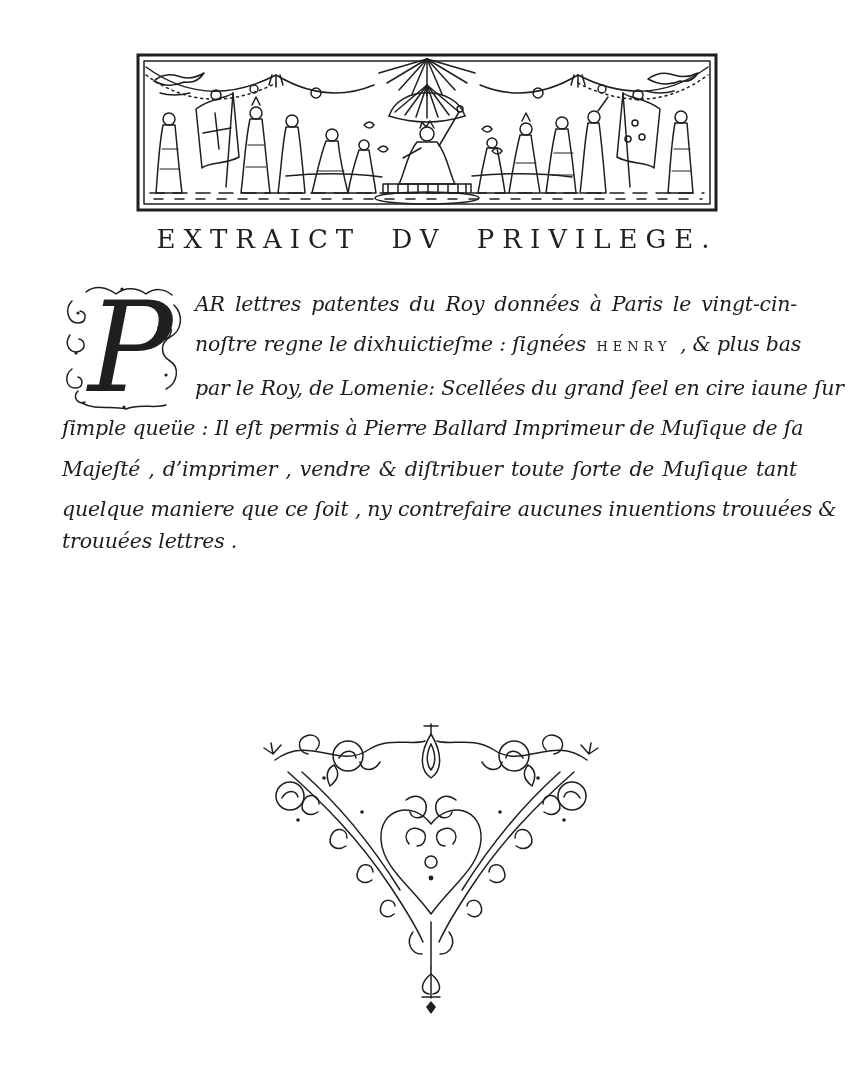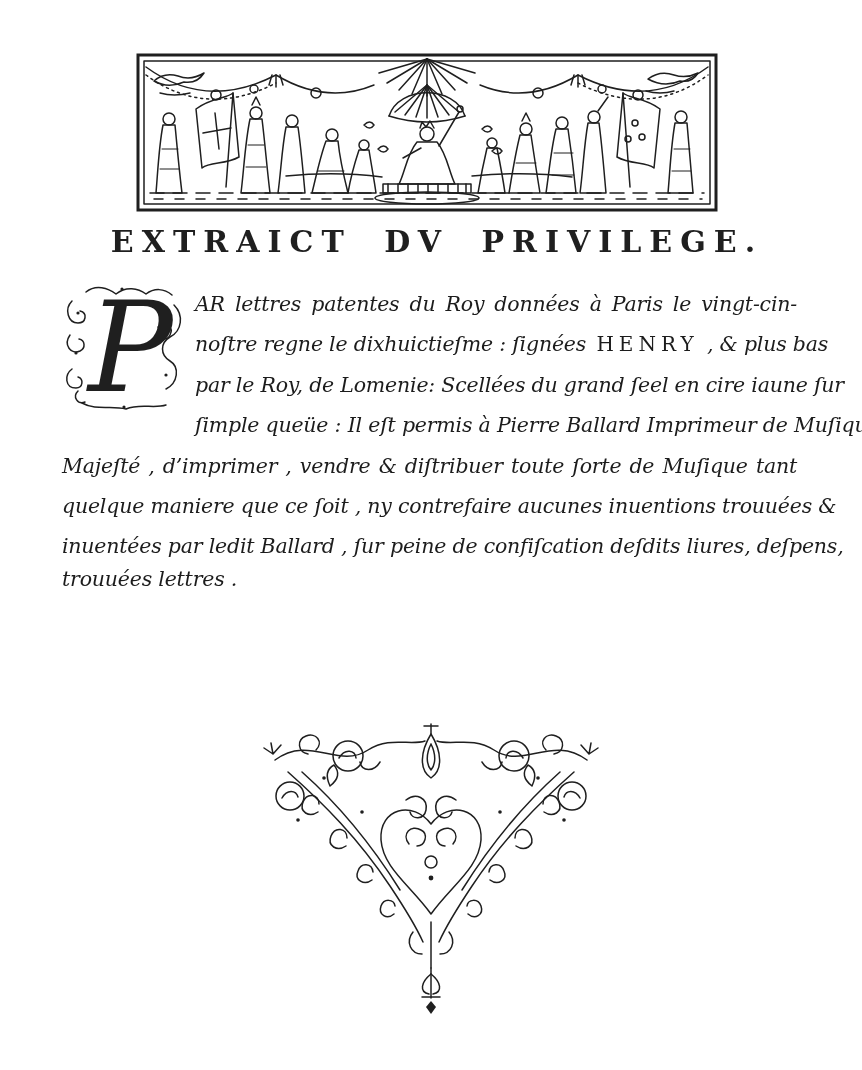--- a/index.html
+++ b/index.html
@@ -10,35 +10,35 @@
   }
   
   .engraving{position:absolute;left:136px;top:53px;width:582px;height:159px;}
   .engraving svg{display:block;width:100%;height:100%;}
   .ink{stroke:#1f1f1f;fill:none;stroke-width:1.5;stroke-linecap:round;stroke-linejoin:round;}
   .ink-thick{stroke:#1f1f1f;fill:none;stroke-width:3;}
   .ink-fill{fill:#1f1f1f;stroke:none;}
   
   .title{
     position:absolute;left:12px;right:0;top:224px;margin:0;
-    text-align:center;font-size:30px;font-weight:bold;
+    text-align:center;font-size:26px;font-weight:normal;
     letter-spacing:8px;word-spacing:14px;color:#1f1f1f;
   }
   
   .body-text{
     position:absolute;left:62px;top:280px;width:735px;
     font-style:italic;font-size:20.5px;line-height:32.4px;
     letter-spacing:-0.2px;color:#1c1c1c;
   }
   .dropcap{float:left;width:125px;height:128px;margin:3px 8px 0 0;}
   .dropcap svg{display:block;width:100%;height:100%;}
   .line{text-align:justify;white-space:nowrap;}
   .jl{text-align-last:justify;margin-top:8px;}
   .royal-name{
-    font-style:normal;font-size:20px;letter-spacing:5px;
+    font-style:normal;font-size:13px;letter-spacing:5px;
     padding:0 2px 0 4px;
   }
   
   .tailpiece{position:absolute;left:258px;top:716px;width:346px;height:300px;}
   .tailpiece svg{display:block;width:100%;height:100%;}
 </style>
 </head>
 <body>
 
 <div class="page">
@@ -183,21 +183,20 @@
         <circle class="ink-fill" cx="62" cy="124" r="1.6"></circle>
         <text x="26" y="108" font-family="DejaVu Serif, serif" font-size="126" fill="#1f1f1f">P</text>
       </svg>
     </div>
     <div class="line jl">AR lettres patentes du Roy données à Paris le vingt-cin-</div>
     <div class="line jl"><span>noſtre regne le dixhuictieſme : ſignées</span> <span class="royal-name">HENRY</span> <span>, &amp; plus bas</span></div>
     <div class="line jl">par le Roy, de Lomenie: Scellées du grand ſeel en cire iaune ſur</div>
     <div class="line jl">ſimple queüe : Il eſt permis à Pierre Ballard Imprimeur de Muſique de ſa</div>
     <div class="line jl">Majeſté , d’imprimer , vendre &amp; diſtribuer toute ſorte de Muſique tant</div>
     <div class="line jl">quelque maniere que ce ſoit , ny contrefaire aucunes inuentions trouuées &amp;</div>
-    <div class="line jl">inuentées par ledit Ballard , ſur peine de confiſcation deſdits liures, deſpens,</div>
     <div class="line">trouuées lettres .</div>
   </div>
 
   <div class="tailpiece">
     <svg viewBox="0 0 346 300">
       <g id="tp-half" class="ink" stroke-width="2.2">
         <path d="M15,38 l-9,-6 M15,38 l-2,-11 M15,38 l8,-9"></path>
         <path d="M17,44 C52,18 80,54 110,34 C132,20 152,30 167,25"></path>
         <path d="M30,56 C66,88 100,122 132,170 C144,188 156,206 165,226"></path>
         <path d="M44,56 C80,88 112,126 142,174"></path>

